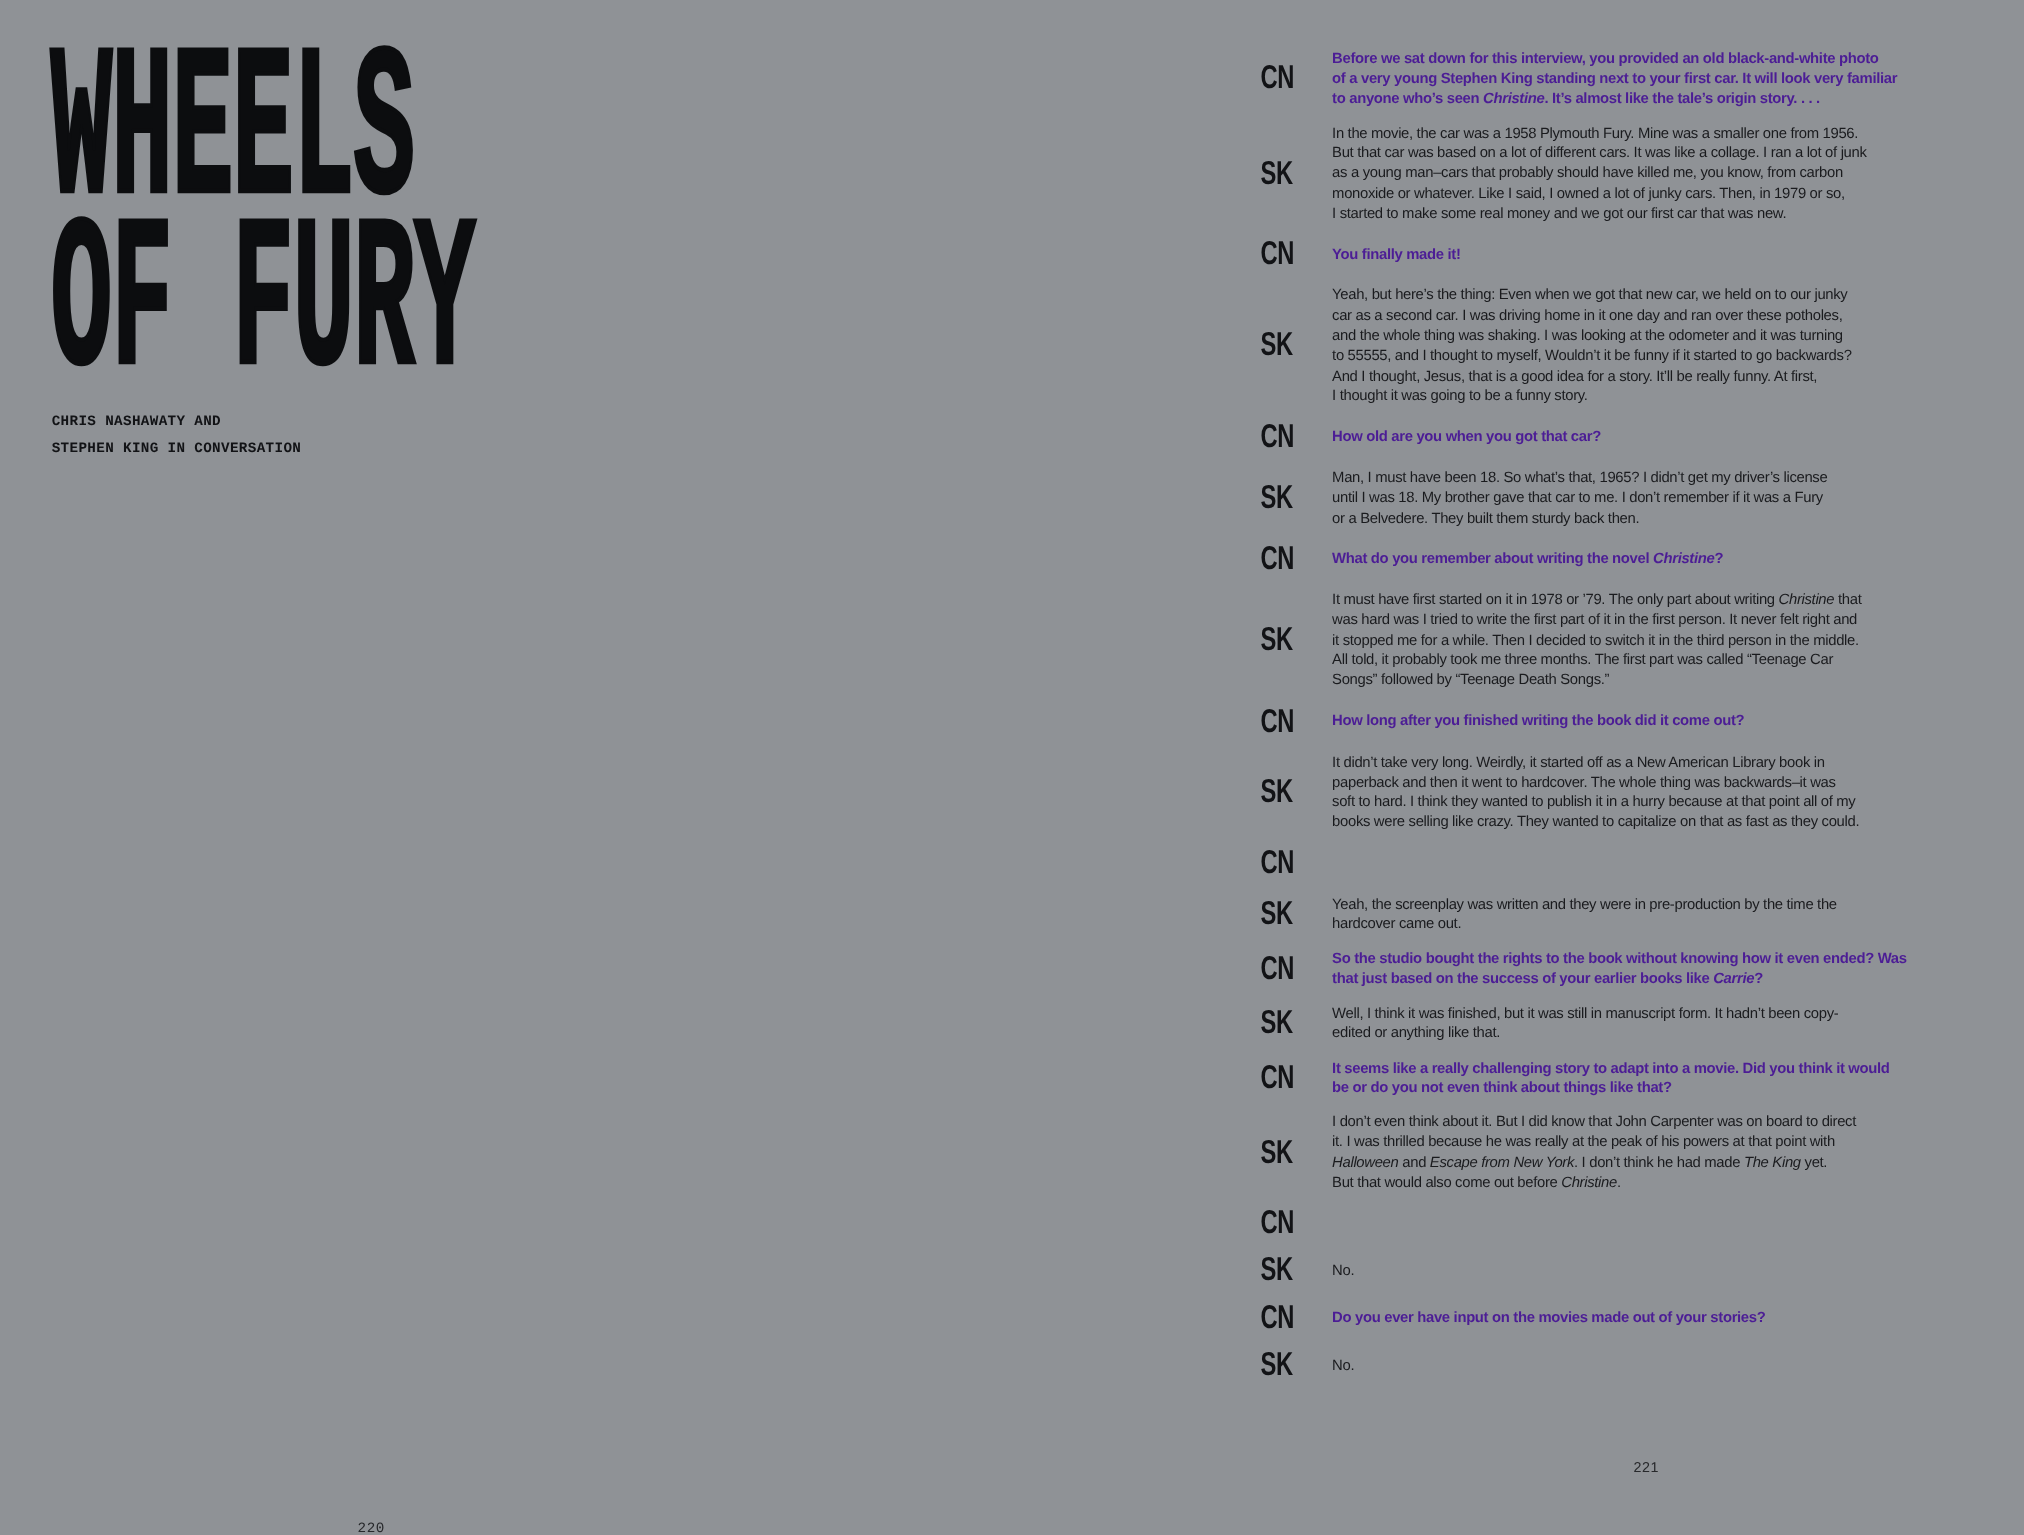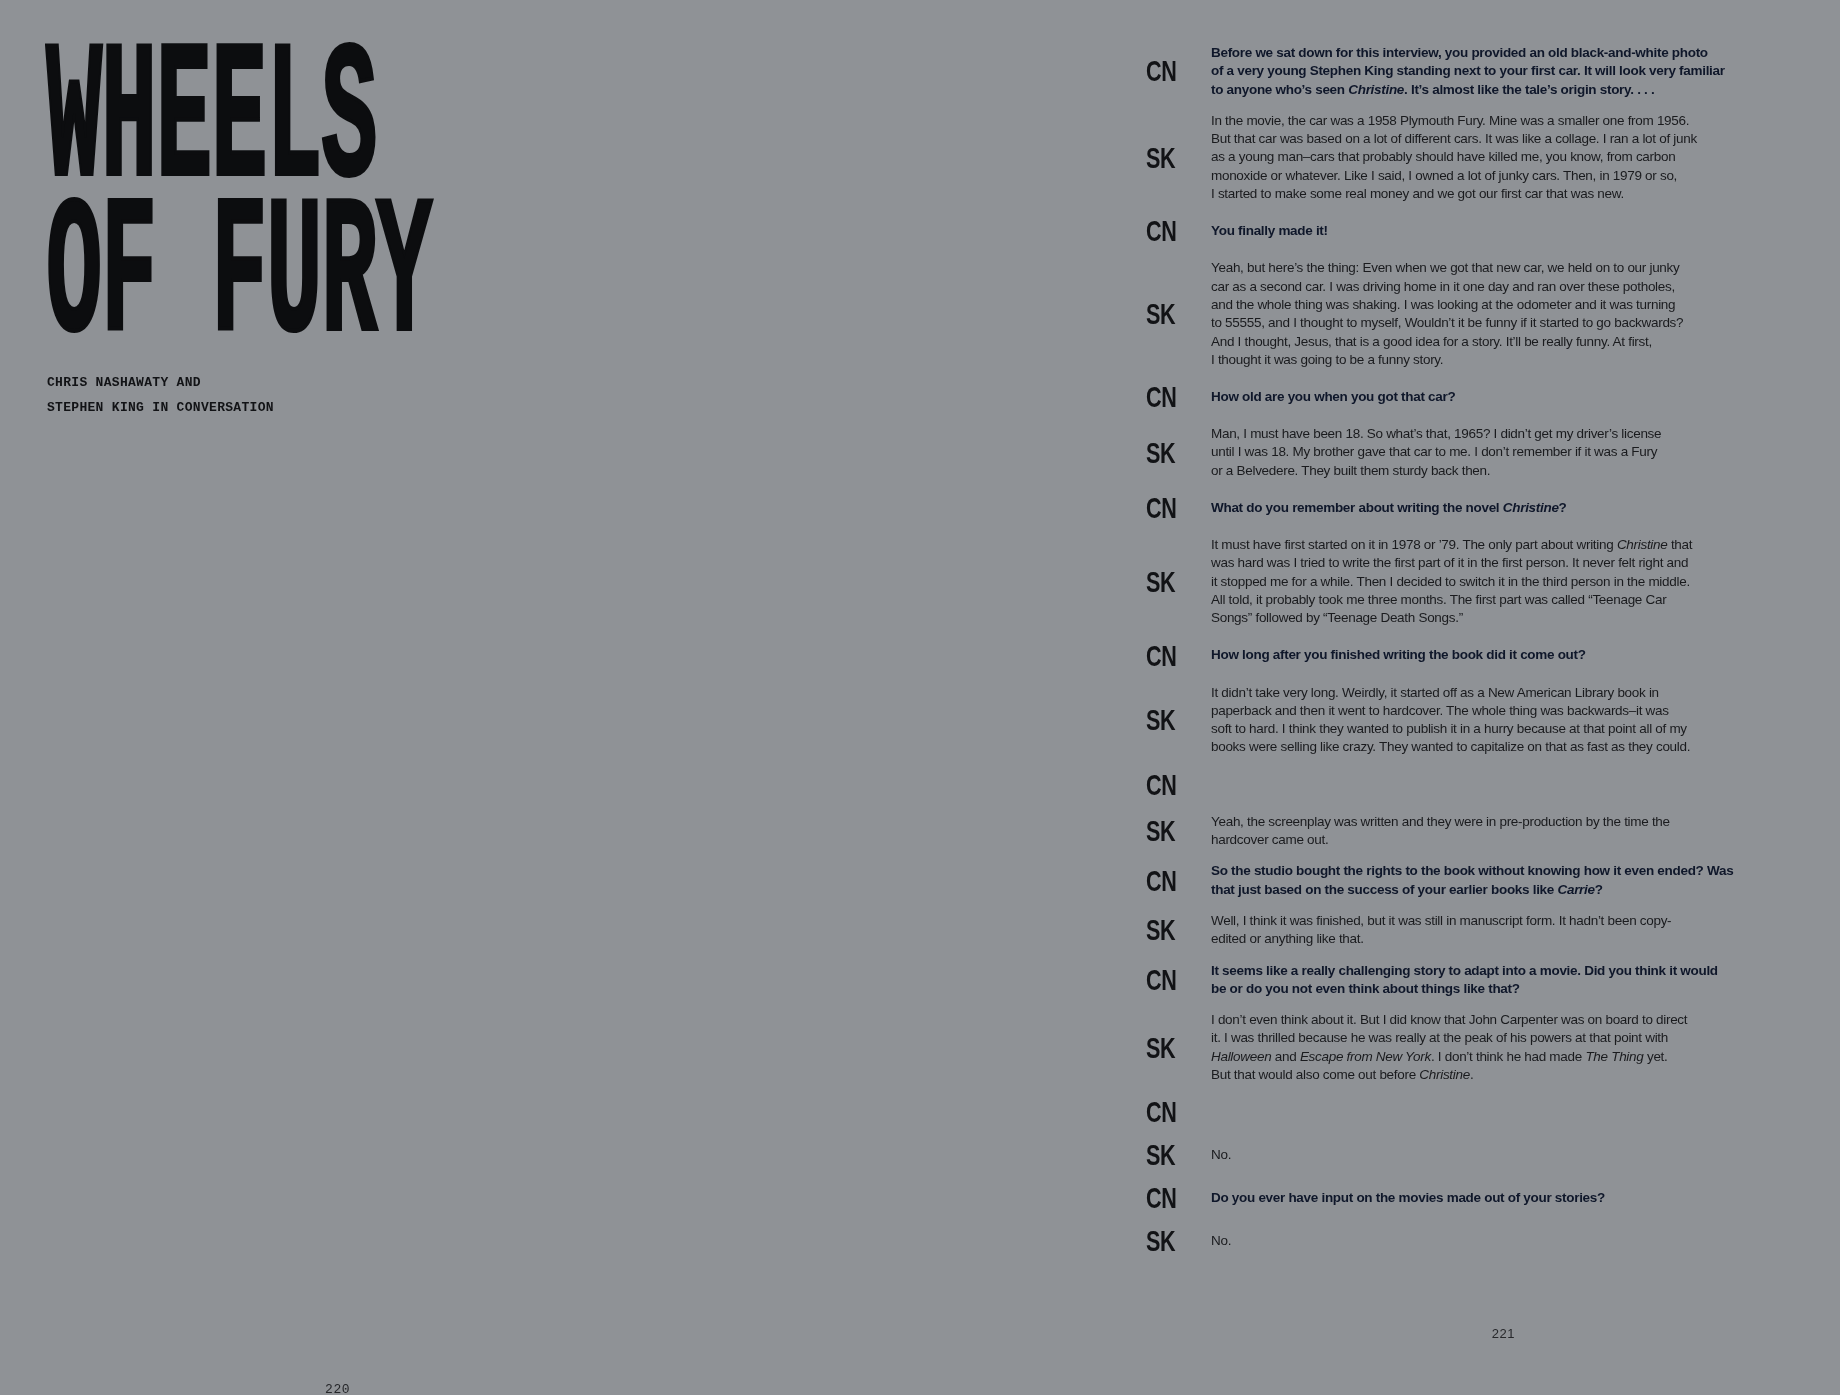--- a/index.html
+++ b/index.html
@@ -36,21 +36,21 @@
     color: #121316;
     white-space: nowrap;
   }
   .folio {
     position: absolute;
     font-size: 13px;
     letter-spacing: 0.5px;
     color: #27282b;
   }
   .folio-left  { left: 320px; top: 1382px; width: 30px; text-align: right; }
-  .folio-right { left: 1485px; top: 1326px; width: 30px; text-align: right; }
+  .folio-right { left: 1485px; top: 1326px; width: 30px; text-align: left; }
 
   
   .page-right { position: absolute; left: 920px; top: 0; width: 920px; height: 1395px; }
   .interview {
     position: absolute; left: 1123px; top: 44px; width: 706px;
   }
   .exchange { display: flex; align-items: center; margin-bottom: 13px; margin-left: 23px; }
   .speaker {
     flex: none;
     width: 65px;
@@ -63,21 +63,21 @@
     transform-origin: left top;
   }
   .speech {
     width: 640px;
     font-size: 13.5px;
     line-height: 18.3px;
     letter-spacing: -0.3px;
     white-space: pre-wrap;
     color: #1a1b1e;
   }
-  .exchange.question .speech { font-weight: bold; color: #0f172a; }
+  .exchange.question .speech { font-weight: bold; color: #4c1d95; }
   .speech i { font-style: italic; }
 </style>
 </head>
 <body style="background: rgb(143, 146, 150);">
 
 <div class="spread">
 
   <div class="page-left">
     <div class="title">
       <div>WHEELS</div>
@@ -187,21 +187,21 @@
   <div class="exchange question">
     <div class="speaker">CN</div>
     <div class="speech"><span>It seems like a really challenging story to adapt into a movie. Did you think it would
 be or do you not even think about things like that?</span></div>
   </div>
 
   <div class="exchange answer">
     <div class="speaker">SK</div>
     <div class="speech"><span>I don’t even think about it. But I did know that John Carpenter was on board to direct
 it. I was thrilled because he was really at the peak of his powers at that point with
-</span><i>Halloween</i><span> and </span><i>Escape from New York</i><span>. I don’t think he had made </span><i>The Thing</i><span> yet.
+</span><i>Halloween</i><span> and </span><i>Escape from New York</i><span>. I don’t think he had made </span><i>The King</i><span> yet.
 But that would also come out before </span><i>Christine</i><span>.</span></div>
   </div>
 
   <div class="exchange question">
     <div class="speaker">CN</div>
   </div>
 
   <div class="exchange answer">
     <div class="speaker">SK</div>
     <div class="speech"><span>No.</span></div>

